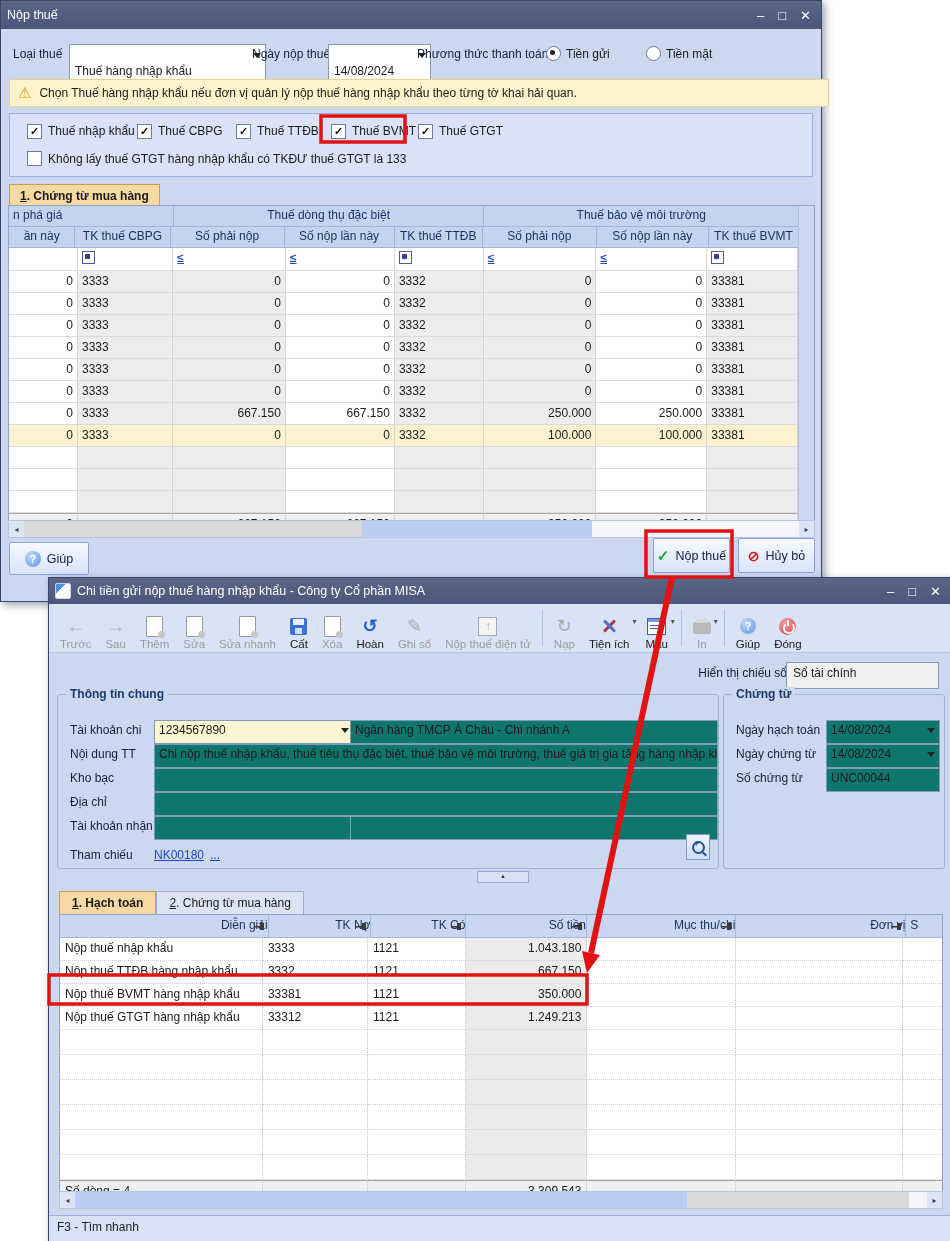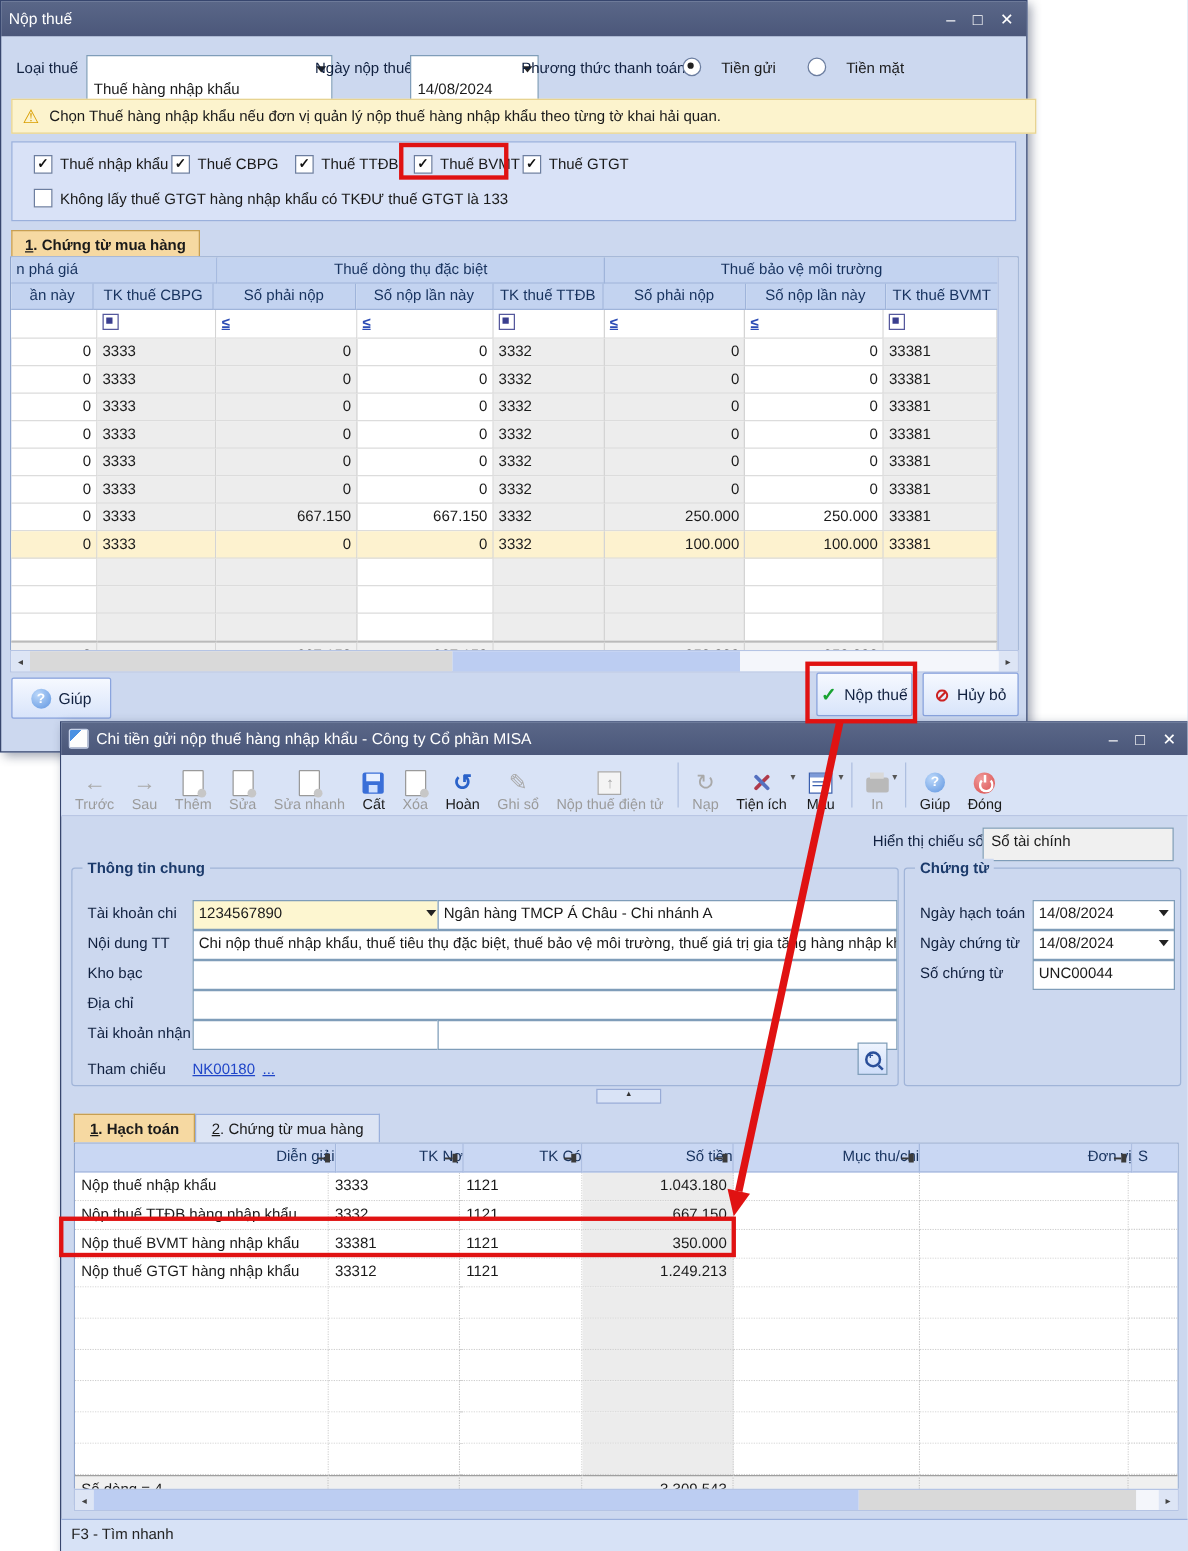--- a/index.html
+++ b/index.html
@@ -11,21 +11,21 @@
   .tbar .ttl{flex:1;white-space:nowrap;overflow:hidden}
   .tbar .btns{display:flex;gap:14px;font-size:13px;padding-right:4px}
   .tbar .btns span{cursor:default}
   .appico{width:14px;height:14px;margin-right:6px;background:linear-gradient(135deg,#4a90e2 34%,#fdfdfd 34%);border:1px solid #c9d4ea;border-radius:2px}
   
   #win1{left:0;top:0;width:820px;height:600px;background:#ccd8ef;z-index:1}
   .w1form{position:absolute;left:0;top:40px;width:818px;height:30px}
   .flabel{position:absolute;top:6px;color:#10203f}
   .combo{position:absolute;height:22px;background:#fff;border:1px solid #7f9db9;padding:19px 18px 0 5px;white-space:nowrap;overflow:hidden}
   .combo .arr{position:absolute;right:4px;top:8px;width:0;height:0;border-left:4px solid transparent;border-right:4px solid transparent;border-top:5px solid #222}
-  .radio{position:absolute;top:5px;display:flex;align-items:center;gap:16px}
+  .radio{position:absolute;top:5px;display:flex;align-items:center;gap:5px}
   .rdot{width:13px;height:13px;border-radius:50%;border:1px solid #6c7ea0;background:#fff;position:relative}
   .rdot.on::after{content:"";position:absolute;left:3px;top:3px;width:5px;height:5px;border-radius:50%;background:#222}
   .warnbar{position:absolute;left:8px;top:78px;width:802px;height:26px;background:#fcf3cd;border:1px solid #e7d391;display:flex;align-items:center;padding:0 8px;gap:8px}
   .warnic{color:#d99e00;font-size:15px}
   .taxpanel{position:absolute;left:8px;top:112px;width:802px;height:62px;background:#d9e2f7;border:1px solid #9ab0dc}
   .cbitem{position:absolute;top:9px;display:flex;align-items:center;gap:6px;height:16px}
   .cbbox{width:13px;height:13px;background:#fff;border:1px solid #6c7ea0;font-size:11px;line-height:12px;text-align:center;font-weight:bold;color:#111}
   .p0{left:17px}.p1{left:127px}.p2{left:226px}.p3{left:321px}.p4{left:408px}
   .cbrow2{position:absolute;left:17px;top:37px;display:flex;align-items:center;gap:6px}
   .tab1{position:absolute;left:8px;top:183px;height:21px;padding:0 10px;background:#f6d9a2;border:1px solid #c79f52;border-bottom:none;font-weight:bold;display:flex;align-items:center}
@@ -83,21 +83,21 @@
   .icopower::before{content:"";position:absolute;left:7.5px;top:2px;width:2px;height:6px;background:#fff}
   .icopower::after{content:"";position:absolute;left:3.5px;top:4px;width:8px;height:8px;border:2px solid #fff;border-top-color:transparent;border-radius:50%}
   .h2row{position:absolute;left:12px;top:84px;width:878px;height:24px}
   .h2row h1{margin:0;font-size:15.5px;font-weight:bold;color:#111}
   .dispbox{position:absolute;right:0;top:0;width:145px;height:22px;background:#f0f0f0;border:1px solid #7f9db9;padding:3px 0 0 6px}
   .displbl{position:absolute;right:152px;top:4px;color:#10203f}
   .grp{position:absolute;border:1px solid #a0b4d8;border-radius:3px}
   .grp .leg{position:absolute;left:8px;top:-8px;background:#ccd8ef;padding:0 4px;font-weight:bold;color:#1b3a6b}
   .frow{position:absolute;height:20px}
   .flab{position:absolute;left:12px;top:3px;color:#10203f}
-  .fin{position:absolute;height:20px;background:#ffffff;border:1px solid #7f9db9;padding:2px 4px 0 4px;white-space:nowrap;overflow:hidden}
+  .fin{position:absolute;height:20px;background:#0f766e;border:1px solid #7f9db9;padding:2px 4px 0 4px;white-space:nowrap;overflow:hidden}
   .fin.yellow{background:#fdf6d0}
   .fin .arr{position:absolute;right:4px;top:7px;width:0;height:0;border-left:4px solid transparent;border-right:4px solid transparent;border-top:5px solid #222}
   .link{color:#1f45c8;text-decoration:underline}
   .magbtn{position:absolute;right:8px;bottom:8px;width:22px;height:24px;background:linear-gradient(#eef4fe,#cfdefa);border:1px solid #7f9db9;display:flex;align-items:center;justify-content:center}
   .lens{width:9px;height:9px;border:2px solid #2a4f9a;border-radius:50%;position:relative}
   .lens::before{content:"+";position:absolute;left:0px;top:-4px;color:#2a4f9a;font-size:9px;font-weight:bold}
   .lens::after{content:"";position:absolute;right:-4px;bottom:-3px;width:5px;height:2px;background:#2a4f9a;transform:rotate(45deg)}
   .collapse{position:absolute;left:428px;top:293px;width:50px;height:10px;background:#d9e3f6;border:1px solid #98abd6;font-size:6px;text-align:center;line-height:9px;color:#333}
   .tabs2{position:absolute;left:10px;top:314px;height:22px;display:flex;align-items:flex-end}
   .tab2{height:22px;padding:0 12px;display:flex;align-items:center;border:1px solid #9ab0dc;border-bottom:none;background:#dce4f4}

